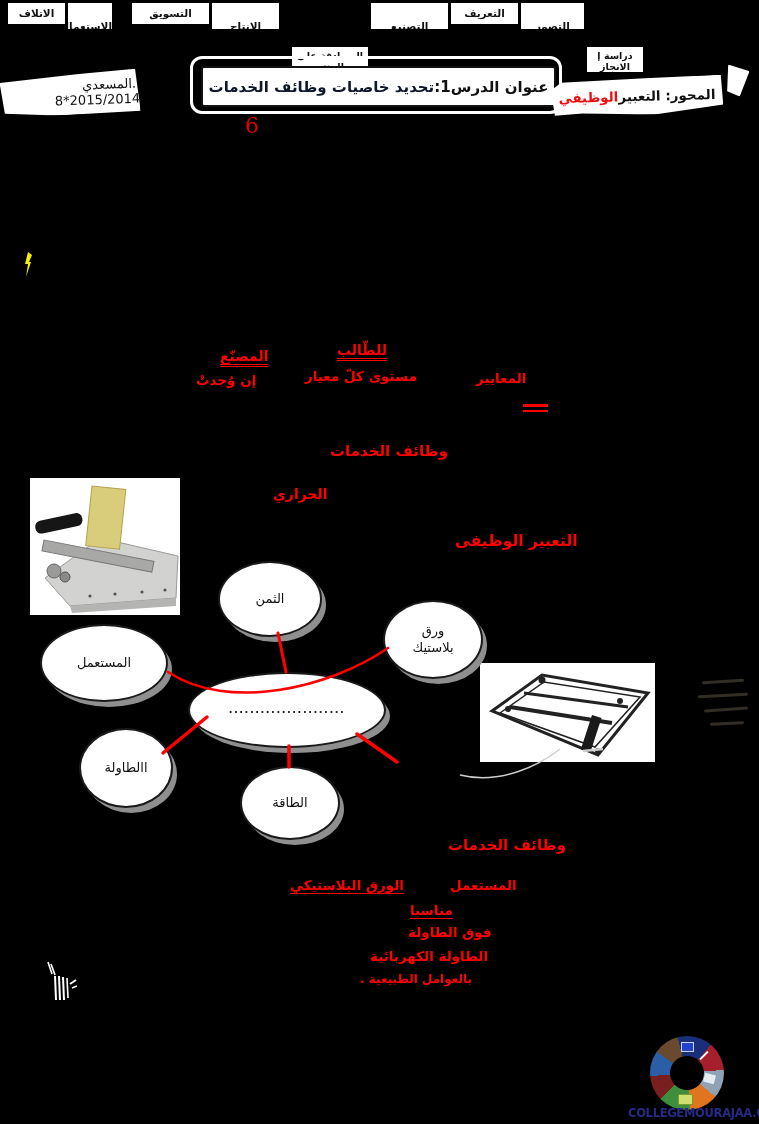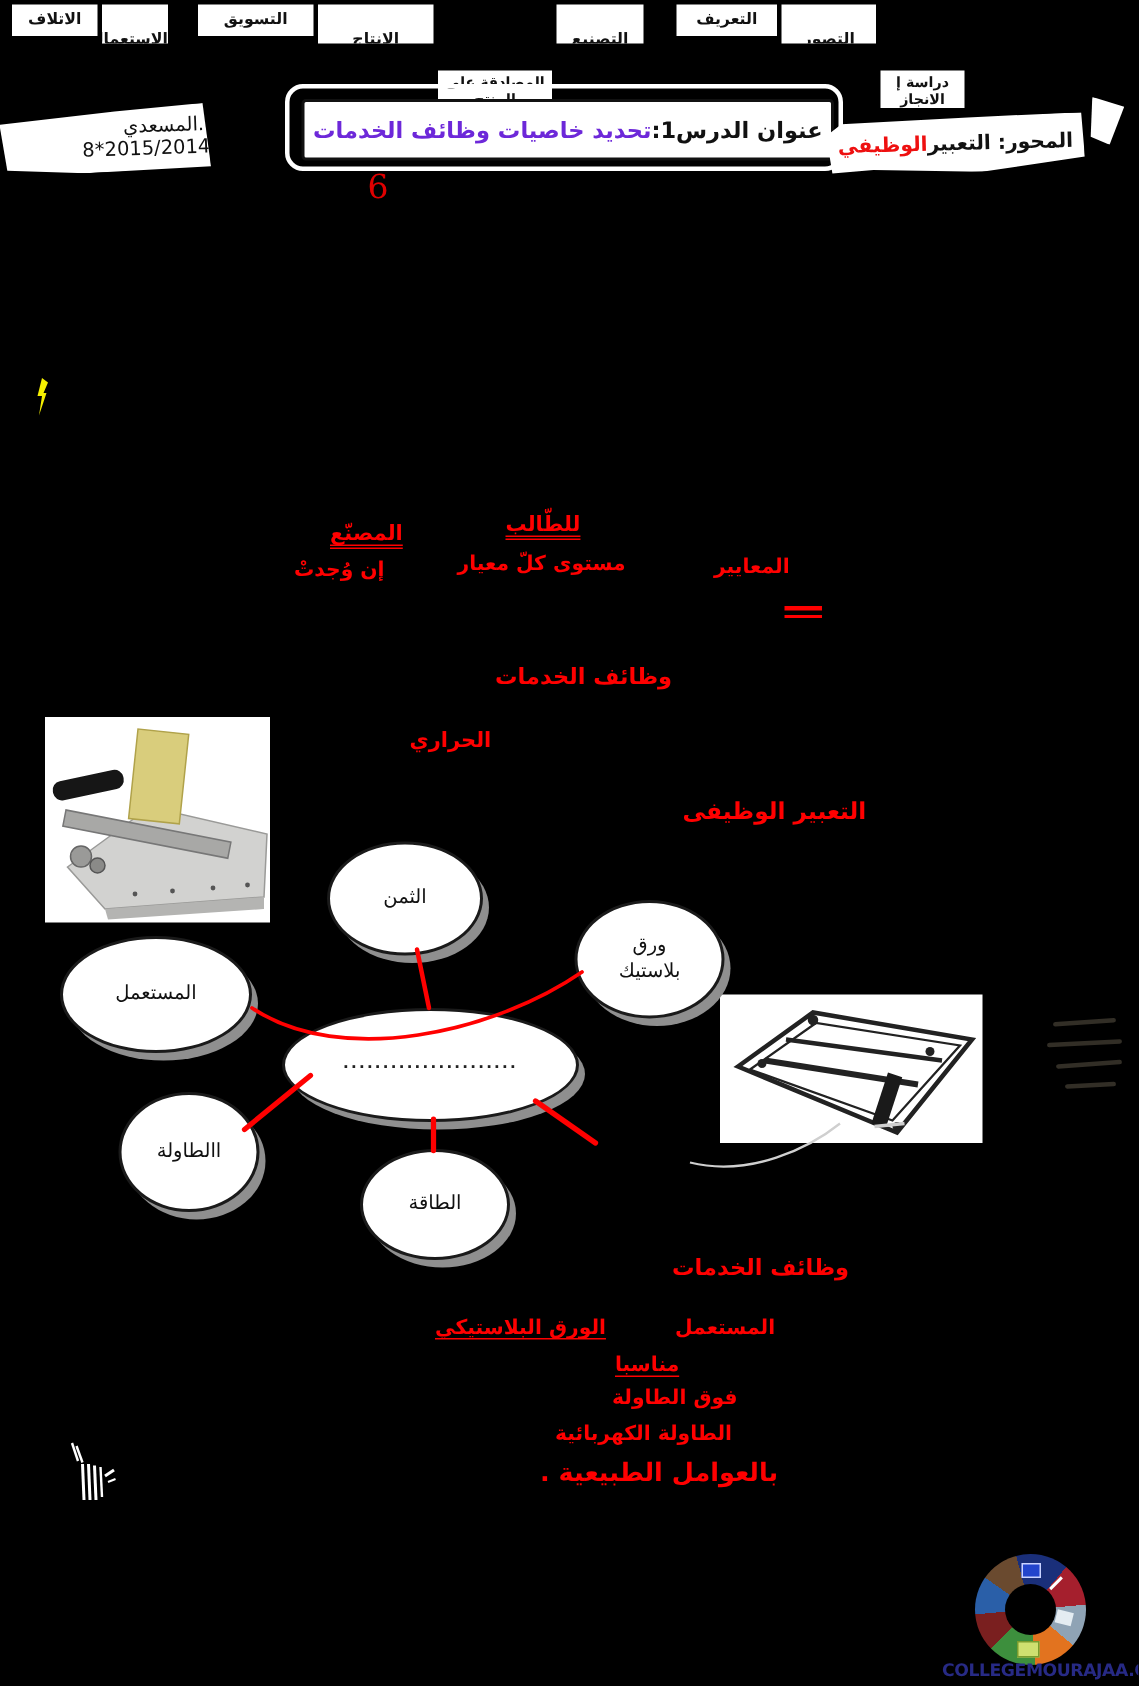--- a/index.html
+++ b/index.html
@@ -63,38 +63,38 @@
 <body>
 
 <div class="canvas">
 
   <div>
     <div class="cell cellA" style="left:8px;width:57px">الاتلاف</div>
     <div class="cell cellB" style="left:68px;width:44px">
         <span>الاستعمال</span>
       </div>
     <div class="cell cellA" style="left:132px;width:77px">التسويق</div>
-    <div class="cell cellB" style="left:212px;width:77px">
+    <div class="cell cellB" style="left:212px;width:67px">
         <span>الانتاج</span>
       </div>
     <div class="cell cellC" style="left:292px;width:76px">المصادقة على المنتج</div>
-    <div class="cell cellB" style="left:371px;width:58px">
+    <div class="cell cellB" style="left:371px;width:77px">
         <span>التصنيع</span>
       </div>
     <div class="cell cellA" style="left:451px;width:67px">التعريف</div>
     <div class="cell cellB" style="left:521px;width:63px">
         <span>التصور</span>
       </div>
     <div class="cell cellC" style="left:587px;width:56px">دراسة إ الانجاز</div>
   </div>
 
   <div class="title-outer">
     <div class="title-box">
       <span>عنوان الدرس1: </span>
-      <span style="color:#6d28d9">تحديد خاصيات وظائف الخدمات</span>
+      <span style="color:#0f172a">تحديد خاصيات وظائف الخدمات</span>
     </div>
   </div>
 
   <div class="patch patch-axis">
     <span>المحور: التعبير </span>
     <span style="color:#ee1010">الوظيفي</span>
   </div>
   <div class="torn-sliver"></div>
 
   <div class="patch patch-teacher">
@@ -188,21 +188,21 @@
   <div class="hand" style="left:698px;top:694px;width:50px;height:3px;transform:rotate(-3deg)"></div>
   <div class="hand" style="left:704px;top:708px;width:44px;height:3px;transform:rotate(-4deg)"></div>
   <div class="hand" style="left:710px;top:722px;width:34px;height:3px;transform:rotate(-3deg)"></div>
 
   <div class="red" style="left:448px;top:836px;font-size:15px">وظائف الخدمات</div>
   <div class="red" style="left:450px;top:877px;font-size:13.5px">المستعمل</div>
   <div class="red u1" style="left:290px;top:877px;font-size:13.5px">الورق البلاستيكي</div>
   <div class="red u1" style="left:410px;top:902px;font-size:13.5px">مناسبا</div>
   <div class="red" style="left:408px;top:924px;font-size:13.5px">فوق الطاولة</div>
   <div class="red" style="left:370px;top:948px;font-size:13.5px">الطاولة الكهربائية</div>
-  <div class="red" style="left:360px;top:972px;font-size:17px">بالعوامل الطبيعية .</div>
+  <div class="red" style="left:360px;top:972px;font-size:12px">بالعوامل الطبيعية .</div>
 
   <svg class="faint" style="left:42px;top:960px" width="40" height="46" viewBox="0 0 40 46">
     <path d="M10,14 L6,2" stroke="#fff" stroke-width="1.6"></path>
     <path d="M13,15 L9,4" stroke="#fff" stroke-width="1.6"></path>
     <path d="M14,40 L13,16" stroke="#fff" stroke-width="2"></path>
     <path d="M18,40 L17,16" stroke="#fff" stroke-width="2"></path>
     <path d="M22,40 L21,17" stroke="#fff" stroke-width="2"></path>
     <path d="M26,38 L25,18" stroke="#fff" stroke-width="1.6"></path>
     <path d="M28,24 L34,20" stroke="#fff" stroke-width="2"></path>
     <path d="M30,28 L35,26" stroke="#fff" stroke-width="1.4"></path>

